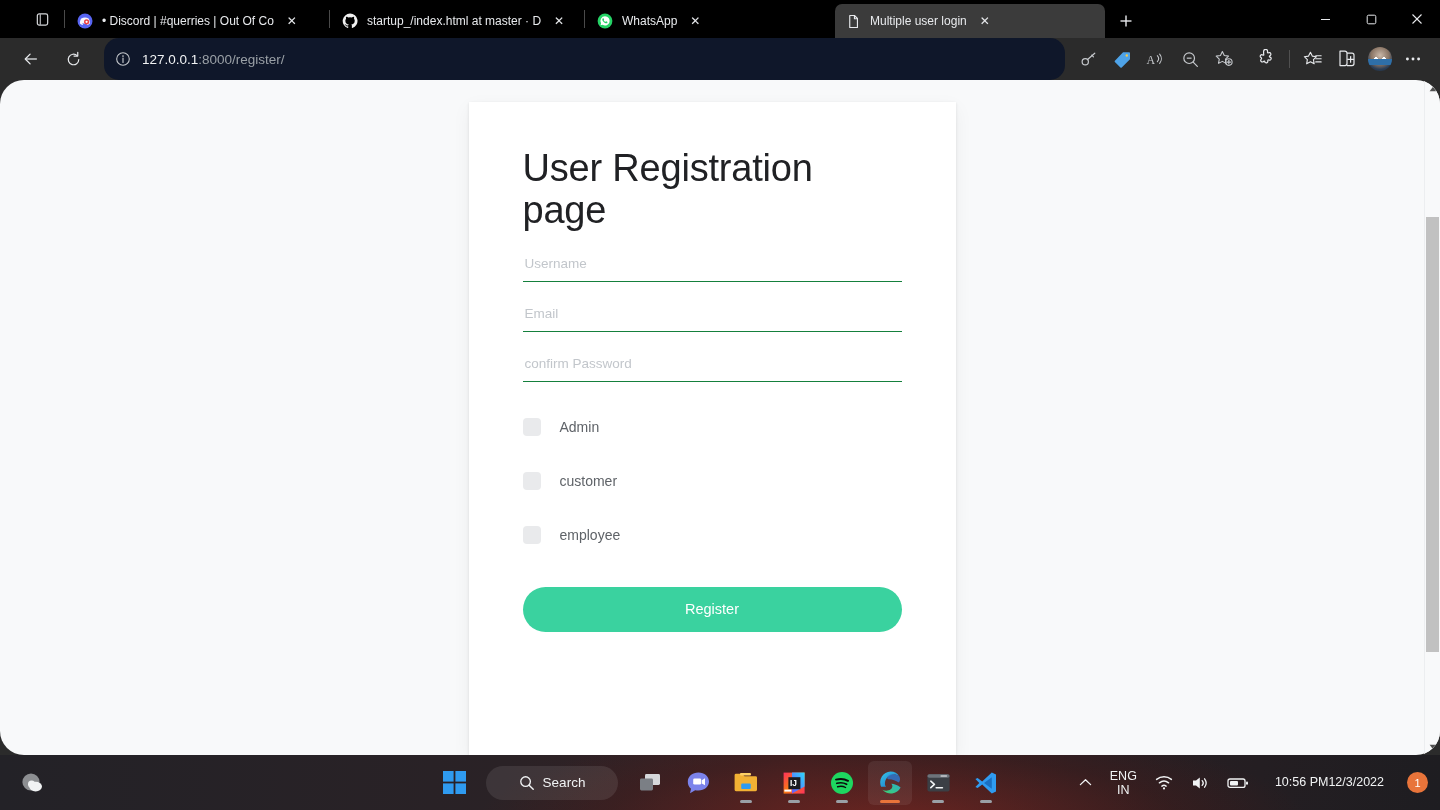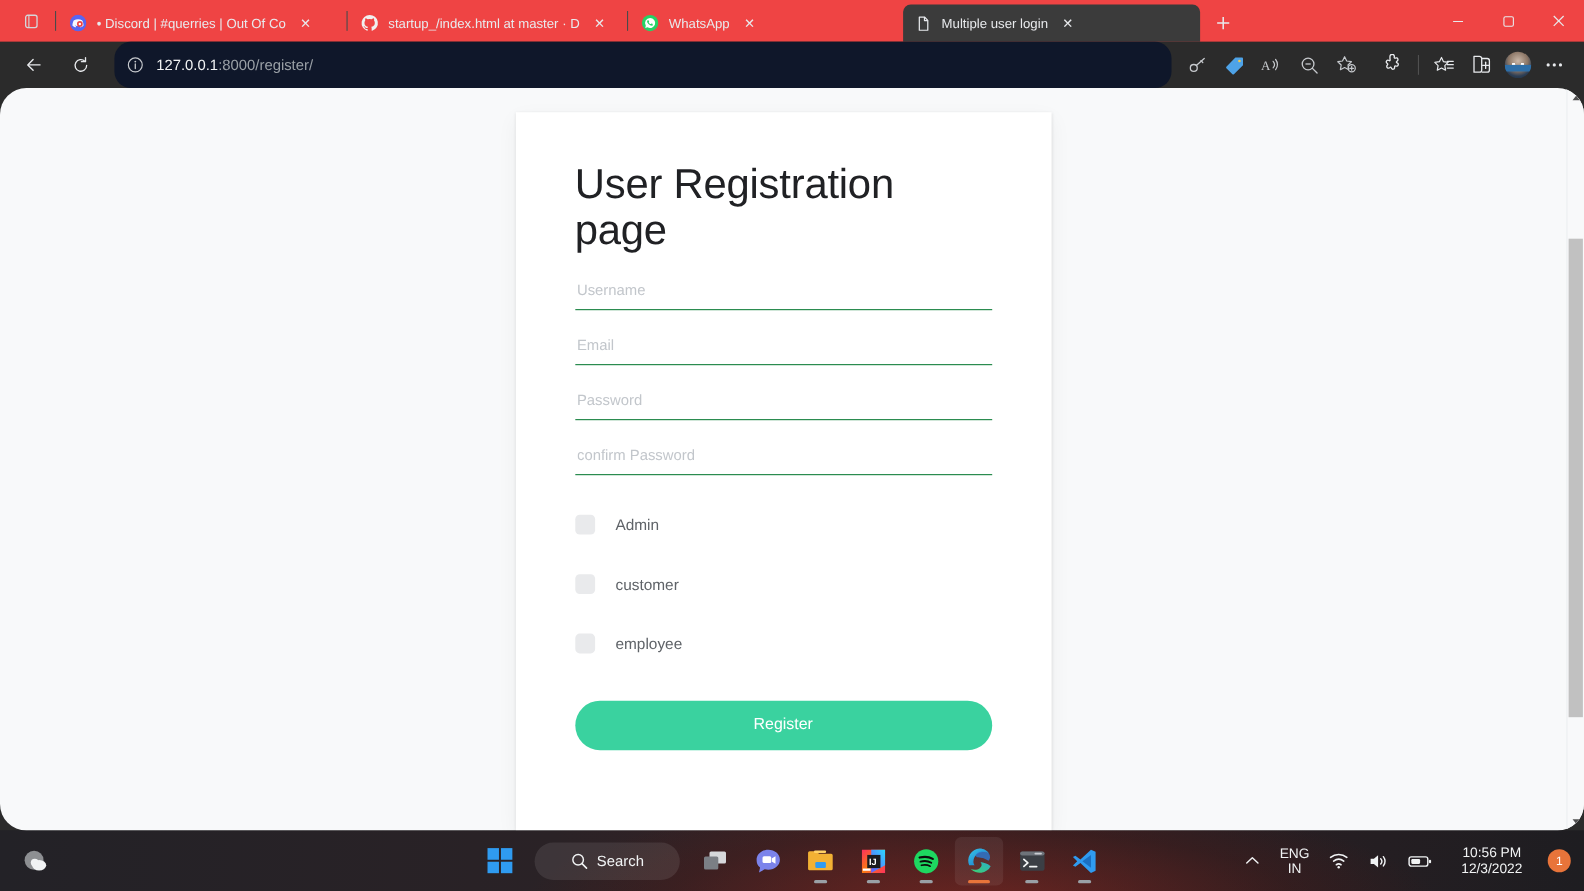--- a/index.html
+++ b/index.html
@@ -13,23 +13,23 @@
   
   .browser {
     position: absolute; left: 0; top: 0;
     width: 1440px; height: 755px;
     background: #2b2b2b;
     display: flex; flex-direction: column;
   }
 
   
   .tabstrip {
-    height: 38px; background: #ef4444;
+    height: 38px; background: #000000;
     display: flex; align-items: flex-end;
-    padding-left: 8px; position: relative;
+    padding-left: 22px; position: relative;
   }
   .winbtn-left {
     width: 40px; height: 38px;
     display: flex; align-items: center; justify-content: center;
     flex: 0 0 auto;
   }
   .tab-sep {
     width: 1px; height: 18px; background: #4a4a4a;
     align-self: center; margin: 0 2px;
   }
@@ -227,21 +227,21 @@
   }
   .tray-btn {
     height: 40px; display: flex; align-items: center; justify-content: center;
     padding: 0 7px; border-radius: 5px;
   }
   .lang {
     display: flex; flex-direction: column; align-items: center;
     line-height: 1.12; color: #f1f3f4; font-size: 12.5px;
   }
   .clock {
-    display: flex; flex-direction: column; align-items: center;
+    display: flex; flex-direction: row; align-items: flex-start;
     line-height: 1.18; color: #f1f3f4; font-size: 12.5px;
     padding: 0 8px;
   }
   .notifdot {
     width: 21px; height: 21px; border-radius: 50%;
     background: #e8743a; color: #fff; font-size: 11px;
     display: flex; align-items: center; justify-content: center;
     margin-left: 4px; margin-right: 4px;
   }
   .ico { display: block; }
@@ -432,23 +432,20 @@
     <div class="page">
       <div class="card">
 
         <h1 class="card-title">User Registration page</h1>
 
         <div class="field">
           <input type="text" placeholder="Username" style="">
         </div>
         <div class="field">
           <input type="text" placeholder="Email" style="">
-        </div>
-        <div class="field">
-          <input type="text" placeholder="Password" style="">
         </div>
         <div class="field">
           <input type="text" placeholder="confirm Password" style="">
         </div>
 
         <div class="checkrow">
           <span class="cbox"></span>
           <span class="cblabel">Admin</span>
         </div>
         <div class="checkrow">

